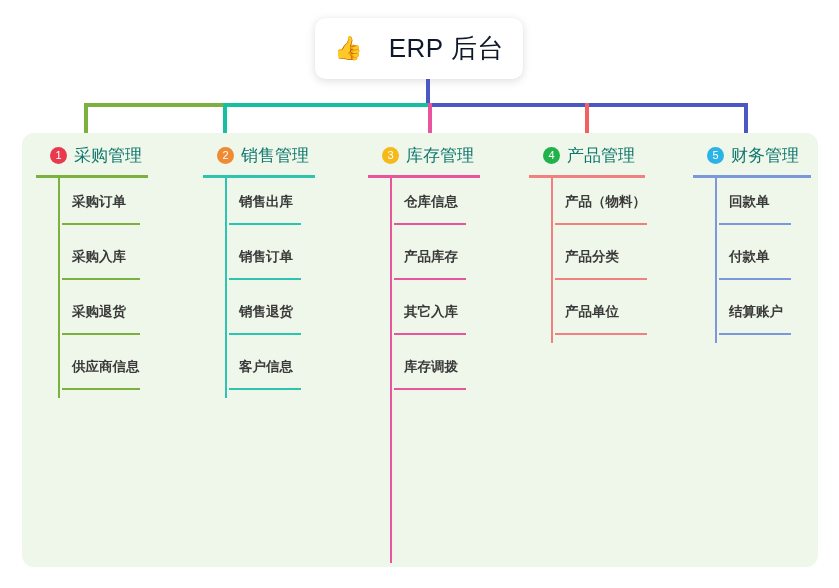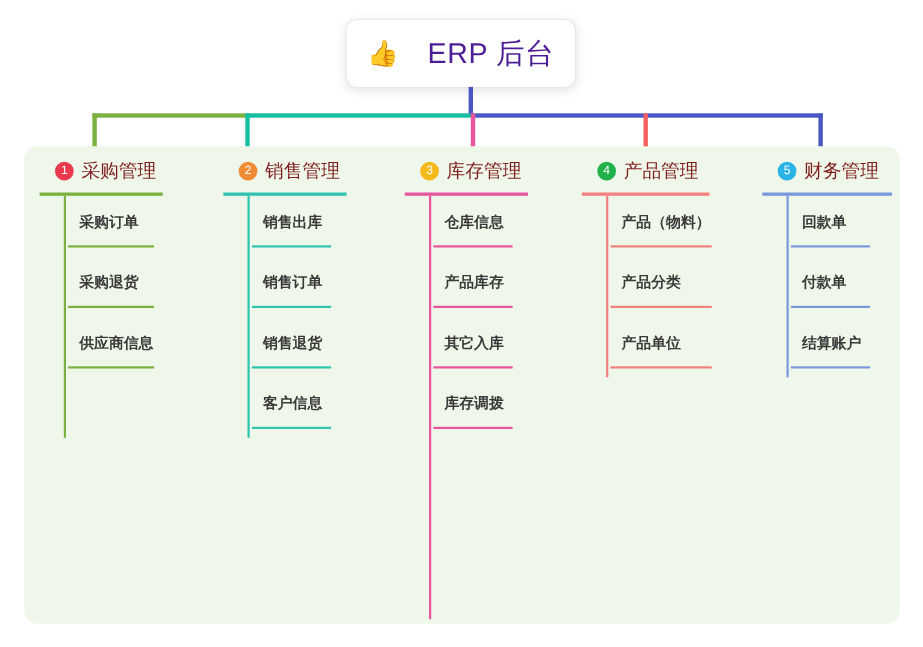--- a/index.html
+++ b/index.html
@@ -12,21 +12,21 @@
   #stage { position:relative; width:839px; height:588px; background:#fff; }
 
   
   .root-card{
     position:absolute; left:315px; top:18px; width:208px; height:61px;
     background:#ffffff; border-radius:10px;
     box-shadow:0 2px 10px rgba(0,0,0,0.13), 0 0 1px rgba(0,0,0,0.08);
     display:flex; align-items:center; justify-content:center; gap:9px;
   }
   .root-emoji{ font-size:23px; line-height:1; }
-  .root-title{ font-size:26px; color:#4c1d95; letter-spacing:.5px; white-space:nowrap;margin-left:17px; }
+  .root-title{ font-size:26px; color:#0f172a; letter-spacing:.5px; white-space:nowrap;margin-left:17px; }
 
   
   .conn{ position:absolute; }
   .v-root{ left:426px; top:79px; width:4px; height:27px; background:#4b57c4; }
   .bar{ position:absolute; top:103px; height:4px; }
   .bar-seg1{ left:84px;  width:139px; background:#7ab13f; }
   .bar-seg2{ left:223px; width:205px; background:#15bfa0; }
   .bar-seg3{ left:428px; width:320px; background:#4b57c4; }
   .drop{ position:absolute; top:103px; width:4px; height:33px; }
   .d1{ left:84px;  background:#7ab13f; }
@@ -42,21 +42,21 @@
   }
 
   
   .col{ position:absolute; top:142px; }
   .col-head{ display:flex; align-items:center; gap:7px; height:26px; padding-left:14px; }
   .badge{
     width:17px; height:17px; border-radius:50%;
     color:#fff; font-size:11px; line-height:17px; text-align:center;
     font-family:"Liberation Sans",sans-serif; flex:0 0 auto;
   }
-  .col-title{ font-size:17px; color:#7f1d1d; white-space:nowrap; }
+  .col-title{ font-size:17px; color:#0f766e; white-space:nowrap; }
   .head-rule{ height:3px; margin-top:7px; }
 
   .items{ position:relative; padding-left:26px;font-weight:bold; }
   .spine{ position:absolute; left:22px; top:0; width:2px; }
   .leaf{ position:relative; height:55px; }
   .leaf-text{
     position:absolute; left:10px; top:15px;
     font-size:13.5px; color:#3a3a3a; white-space:nowrap;
   }
   .leaf-rule{ position:absolute; left:0; bottom:8px; height:2px; }
@@ -90,20 +90,24 @@
           <span class="col-title">采购管理</span>
         </div>
         <div class="head-rule" style="width: 112px; background: rgb(122, 177, 63);"></div>
         <div class="items">
           <div class="spine" style="background: rgb(122, 177, 63); height: 220px;"></div>
           <div class="leaf">
             <span class="leaf-text">采购订单</span>
             <div class="leaf-rule" style="width: 78px; background: rgb(122, 177, 63);"></div>
           </div>
           <div class="leaf">
+            <span class="leaf-text">采购入库</span>
+            <div class="leaf-rule" style="width: 78px; background: rgb(122, 177, 63);"></div>
+          </div>
+          <div class="leaf">
             <span class="leaf-text">采购退货</span>
             <div class="leaf-rule" style="width: 78px; background: rgb(122, 177, 63);"></div>
           </div>
           <div class="leaf">
             <span class="leaf-text">供应商信息</span>
             <div class="leaf-rule" style="width: 78px; background: rgb(122, 177, 63);"></div>
           </div>
         </div>
       </div>
       <div class="col" style="left: 203px; width: 150px;">

